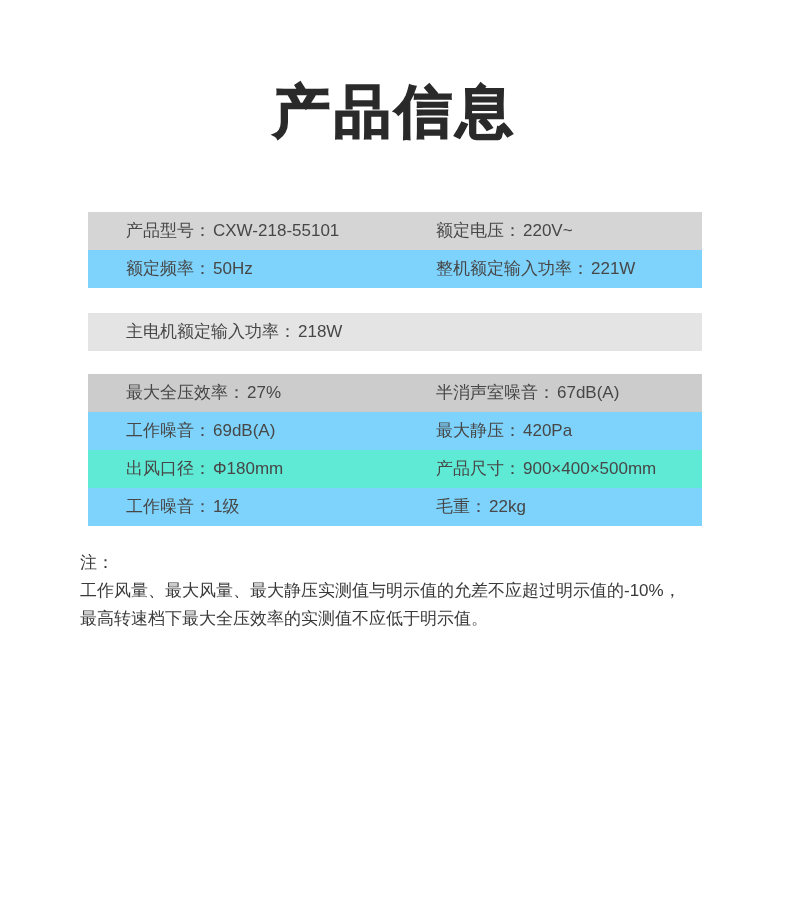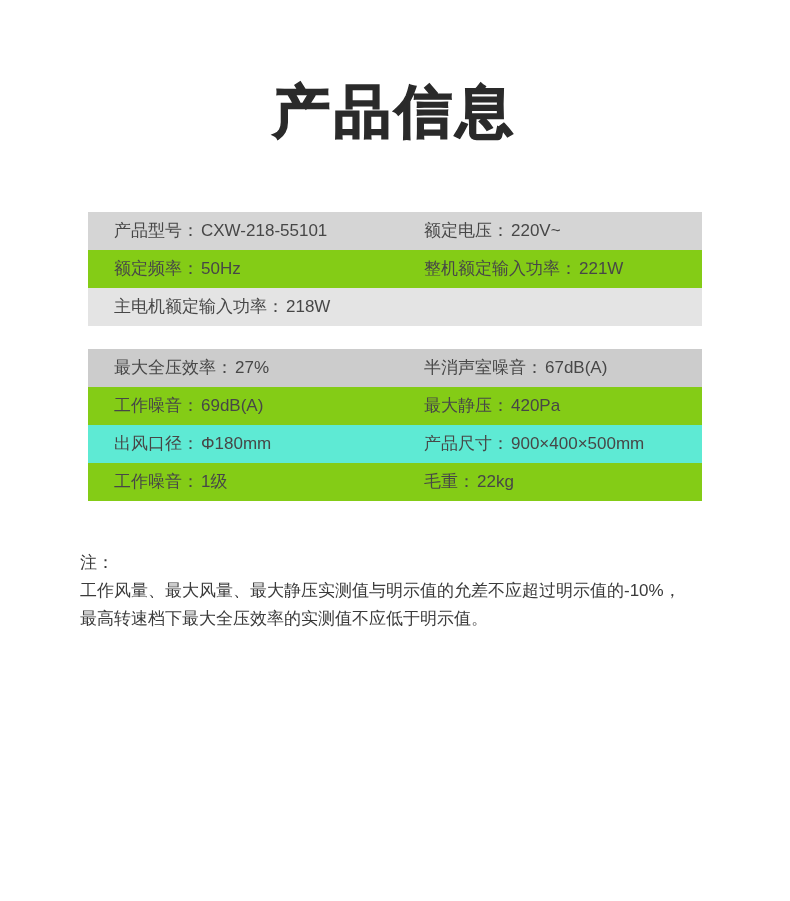--- a/index.html
+++ b/index.html
@@ -33,27 +33,27 @@
     top: 212px;
     left: 88px;
     width: 614px;
   }
   .spec-row {
     display: flex;
     width: 614px;
     height: 38px;
   }
   .spec-row.shade-1 { background: #d5d5d5; }
-  .spec-row.shade-3 { background: #e4e4e4; }
+  .spec-row.shade-3 { background: #e4e4e4; margin-top: 25px; }
   .spec-row.shade-5 { background: #cccccc; margin-top: 23px; }
   .spec-row.shade-7 { background: #5eead4; }
-  .spec-row.plain   { background: #84cc16; }
+  .spec-row.plain   { background: #7dd3fc; }
   .spec-cell {
     box-sizing: border-box;
-    padding-left: 26px;
+    padding-left: 38px;
     line-height: 38px;
     font-size: 17px;
     color: #474747;
     white-space: nowrap;
     overflow: hidden;
   }
   .spec-cell.left  { width: 310px; }
   .spec-cell.right { width: 304px; }
   .spec-cell .val { padding-left: 2px; }
 

